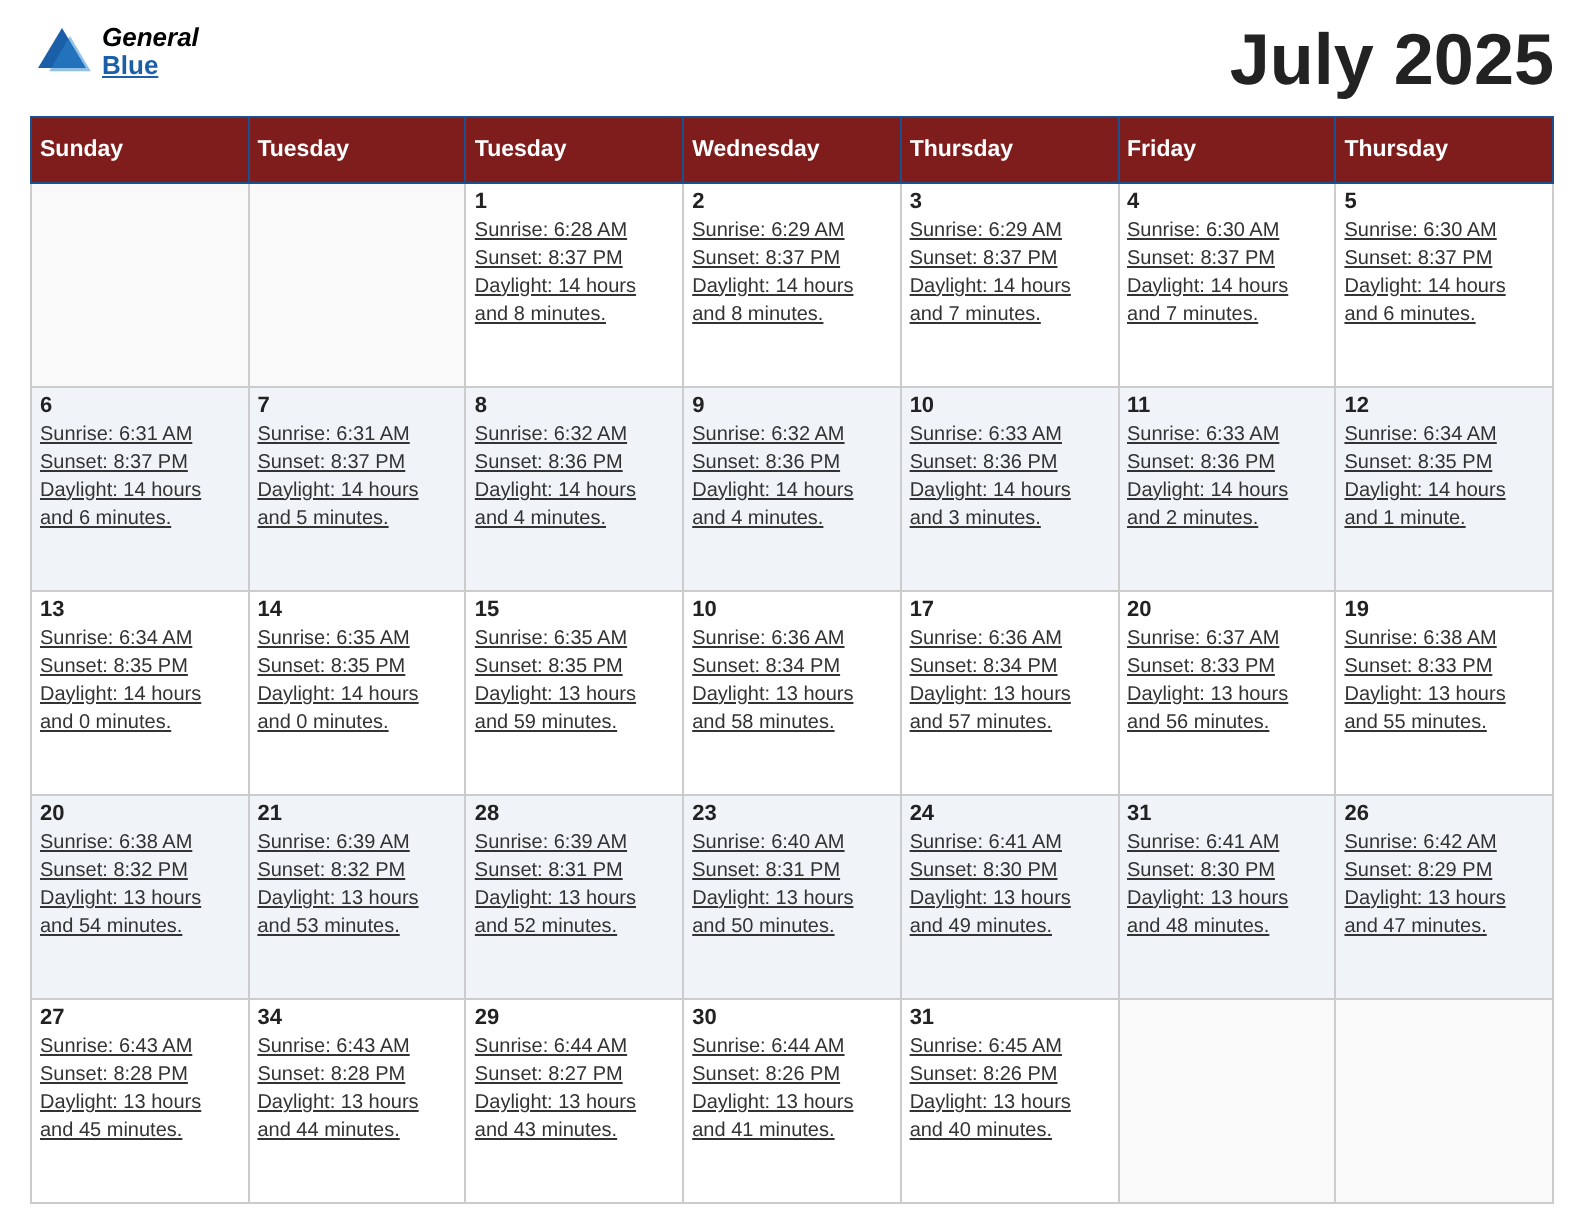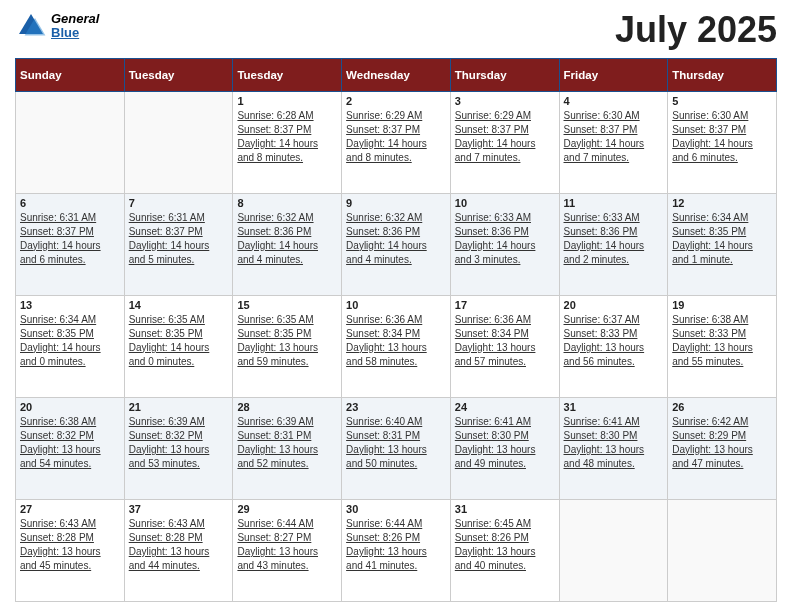--- a/index.html
+++ b/index.html
@@ -245,21 +245,21 @@
             <span class="day-num">26</span>
             <div class="day-info">Sunrise: 6:42 AM<br>Sunset: 8:29 PM<br>Daylight: 13 hours and 47 minutes.</div>
           </td>
         </tr>
         <tr>
           <td>
             <span class="day-num">27</span>
             <div class="day-info">Sunrise: 6:43 AM<br>Sunset: 8:28 PM<br>Daylight: 13 hours and 45 minutes.</div>
           </td>
           <td>
-            <span class="day-num">37</span>
+            <span class="day-num">34</span>
             <div class="day-info">Sunrise: 6:43 AM<br>Sunset: 8:28 PM<br>Daylight: 13 hours and 44 minutes.</div>
           </td>
           <td>
             <span class="day-num">29</span>
             <div class="day-info">Sunrise: 6:44 AM<br>Sunset: 8:27 PM<br>Daylight: 13 hours and 43 minutes.</div>
           </td>
           <td>
             <span class="day-num">30</span>
             <div class="day-info">Sunrise: 6:44 AM<br>Sunset: 8:26 PM<br>Daylight: 13 hours and 41 minutes.</div>
           </td>

